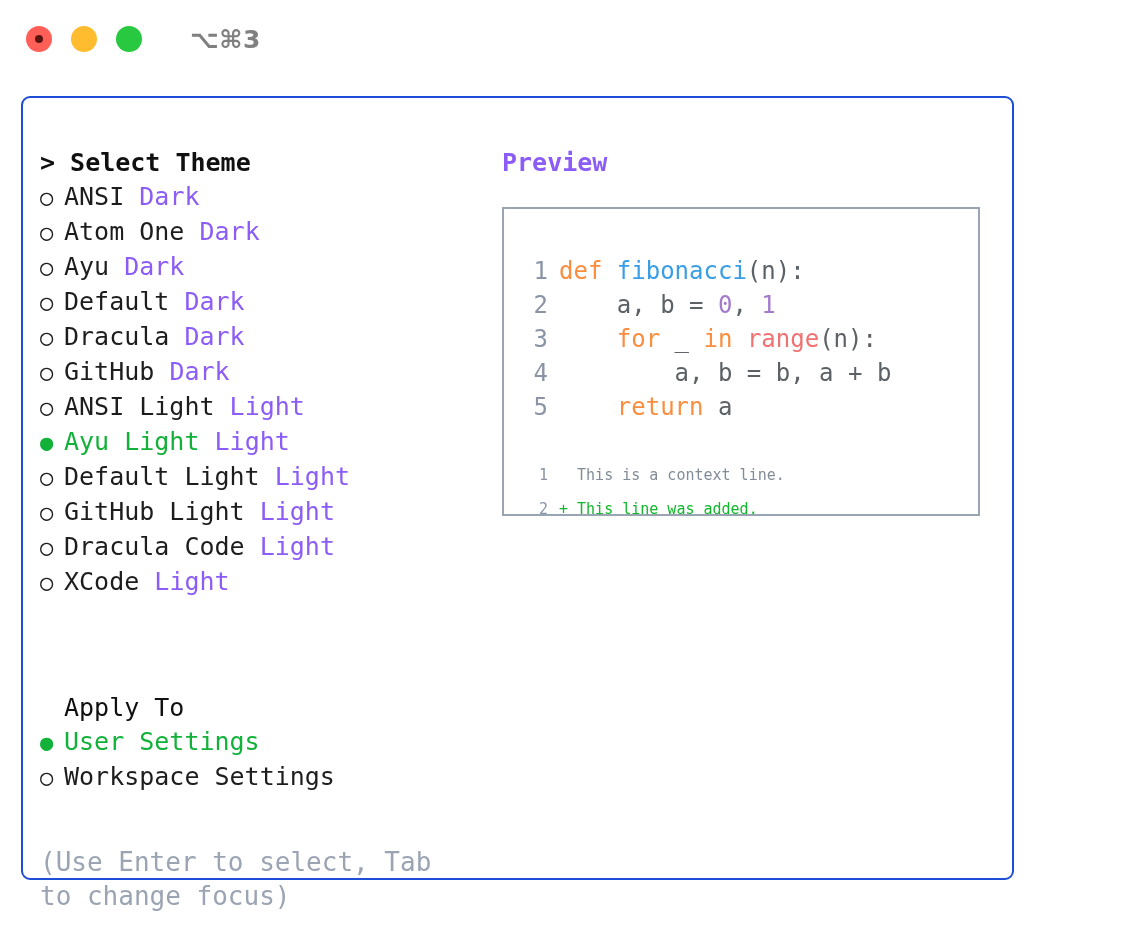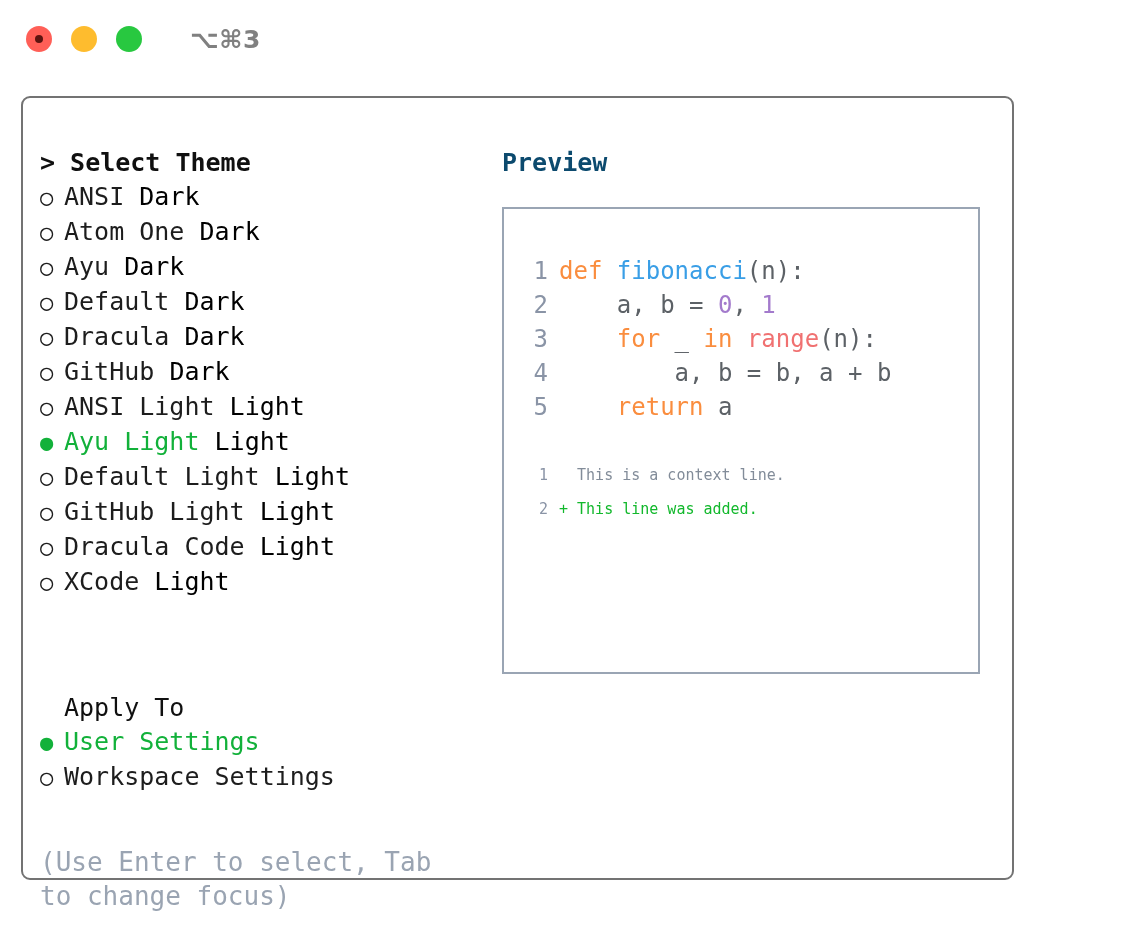--- a/index.html
+++ b/index.html
@@ -64,21 +64,21 @@
     font-family: "DejaVu Sans", "Liberation Sans", sans-serif;
   }
 
   
   .panel {
     position: absolute;
     left: 21px;
     top: 96px;
     width: 993px;
     height: 784px;
-    border: 2px solid #737373;
+    border: 2px solid #1d4ed8;
     border-radius: 9px;
     box-sizing: border-box;
     background: #ffffff;
   }
 
   .panel-inner {
     position: relative;
     width: 100%;
     height: 100%;
     box-sizing: border-box;
@@ -113,21 +113,21 @@
   .bullet {
     width: 24px;
     flex: none;
     font-size: 22px;
     color: #1d1d1d;
     line-height: 34px;
   }
   .option-row.selected .bullet,
   .option-row.selected .opt-name { color: #12b13a; }
   .opt-name { color: #1d1d1d; }
-  .opt-variant { color: #000000; }
+  .opt-variant { color: #8b5cf6; }
   .opt-gap { color: transparent; }
 
   
   .applyto-block { margin-top: 91px; }
   .applyto-title {
     font-size: 25px;
     color: #101010;
     line-height: 34px;
     padding-left: 24px;
     white-space: pre;
@@ -139,28 +139,28 @@
     line-height: 34px;
     color: #9aa4b2;
     width: 420px;
     white-space: pre-wrap;
   }
 
   
   .preview-header {
     font-size: 25px;
     font-weight: 700;
-    color: #0c4a6e;
+    color: #8b5cf6;
     line-height: 34px;
     white-space: pre;
   }
   .preview-box {
     margin-top: 27px;
     width: 478px;
-    height: 467px;
+    height: 309px;
     border: 2px solid #9aa5b4;
     box-sizing: border-box;
     background: #ffffff;
     padding: 45px 0 0 18px;
   }
   .code-line {
     font-size: 24px;
     line-height: 34px;
     white-space: pre;
     color: #5c6166;

